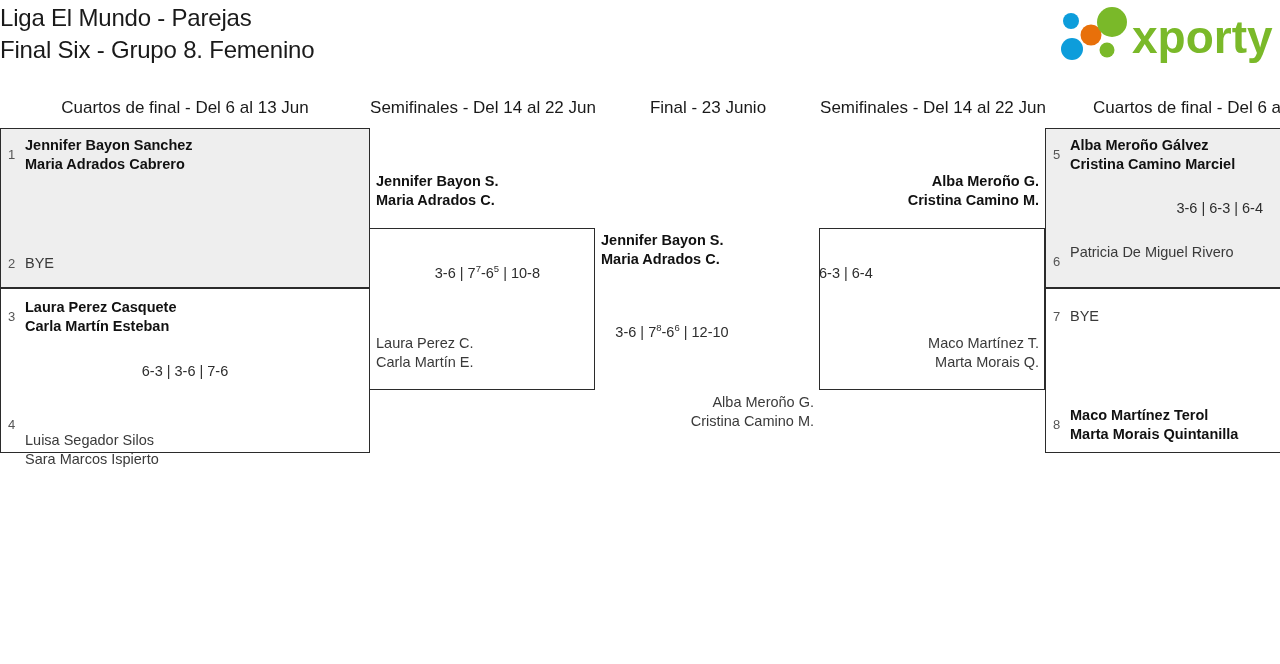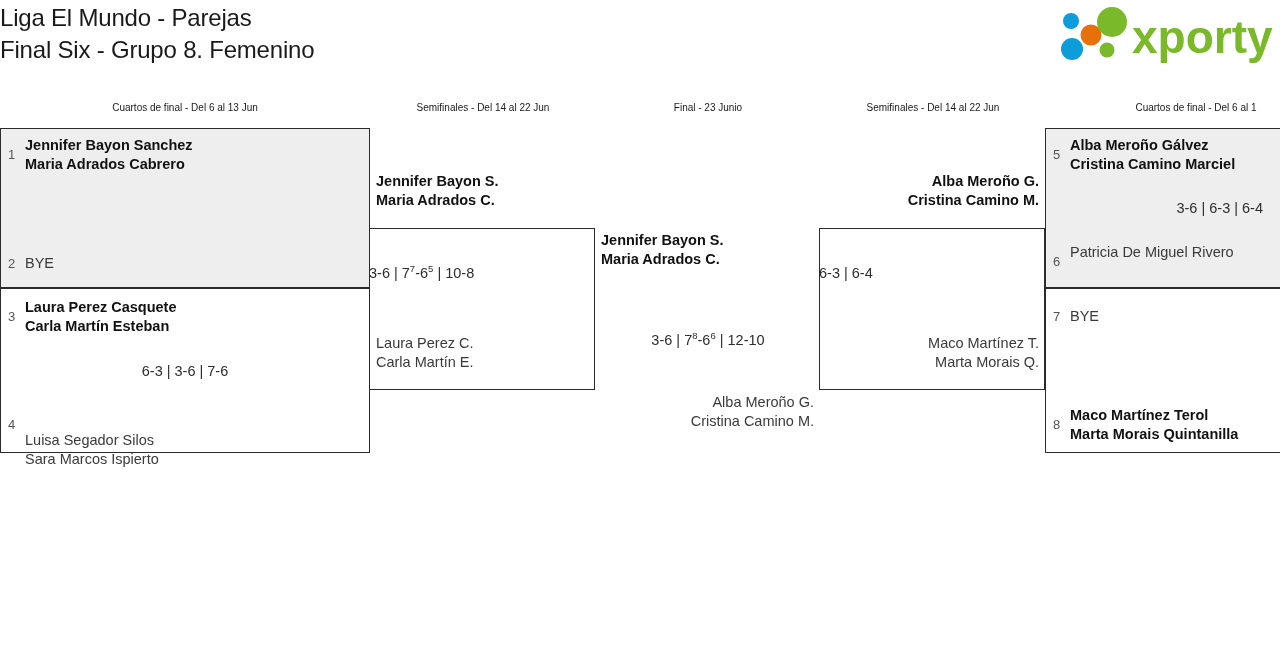--- a/index.html
+++ b/index.html
@@ -35,21 +35,21 @@
   }
   #brand-logo {
     position: absolute;
     right: 6px; top: 6px;
     width: 228px; height: 58px;
   }
 
   
   .round-header {
     position: absolute;
-    font-size: 10px;
+    font-size: 17px;
     line-height: 21px;
     text-align: center;
     color: #1a1a1a;
     font-weight: 400;
   }
   #rh-0 { left: 0px;    top: 97px; width: 370px; }
   #rh-1 { left: 370px;  top: 97px; width: 226px; }
   #rh-2 { left: 596px;  top: 97px; width: 224px; }
   #rh-3 { left: 820px;  top: 97px; width: 226px; }
   #rh-4 { left: 1046px; top: 97px; width: 300px; text-align: center; white-space: nowrap; }
@@ -114,26 +114,26 @@
   #qf2-team   { left: 25px; top: 254px; }
 
   #qf3-seed   { left: 8px;  top: 307px; }
   #qf3-team   { left: 25px; top: 298px; }
   #qf3-score  { left: 0px;  top: 362px; width: 370px; text-align: center; }
   #qf4-seed   { left: 8px;  top: 415px; }
   #qf4-team   { left: 25px; top: 406px; margin-top: 25px; }
 
   
   #sf1-top    { left: 376px; top: 172px; }
-  #sf1-score  { left: 369px; top: 264px; width: 180px; text-align: left; }
+  #sf1-score  { left: 360px; top: 264px; width: 180px; text-align: right; }
   #sf1-bottom { left: 376px; top: 334px; }
 
   
   #f-top      { left: 601px; top: 231px; }
-  #f-score    { left: 596px; top: 323px; width: 224px; text-align: center; margin-top: 8px; }
+  #f-score    { left: 560px; top: 323px; width: 224px; text-align: center; }
   #f-bottom   { left: 596px; top: 393px; width: 218px; }
 
   
   #sf2-top    { left: 820px; top: 172px; width: 219px; }
   #sf2-score  { left: 819px; top: 264px; width: 188px; text-align: left; }
   #sf2-bottom { left: 820px; top: 334px; width: 219px; }
 
   
   #qf5-seed   { left: 1053px; top: 145px; }
   #qf5-team   { left: 1070px; top: 136px; }

